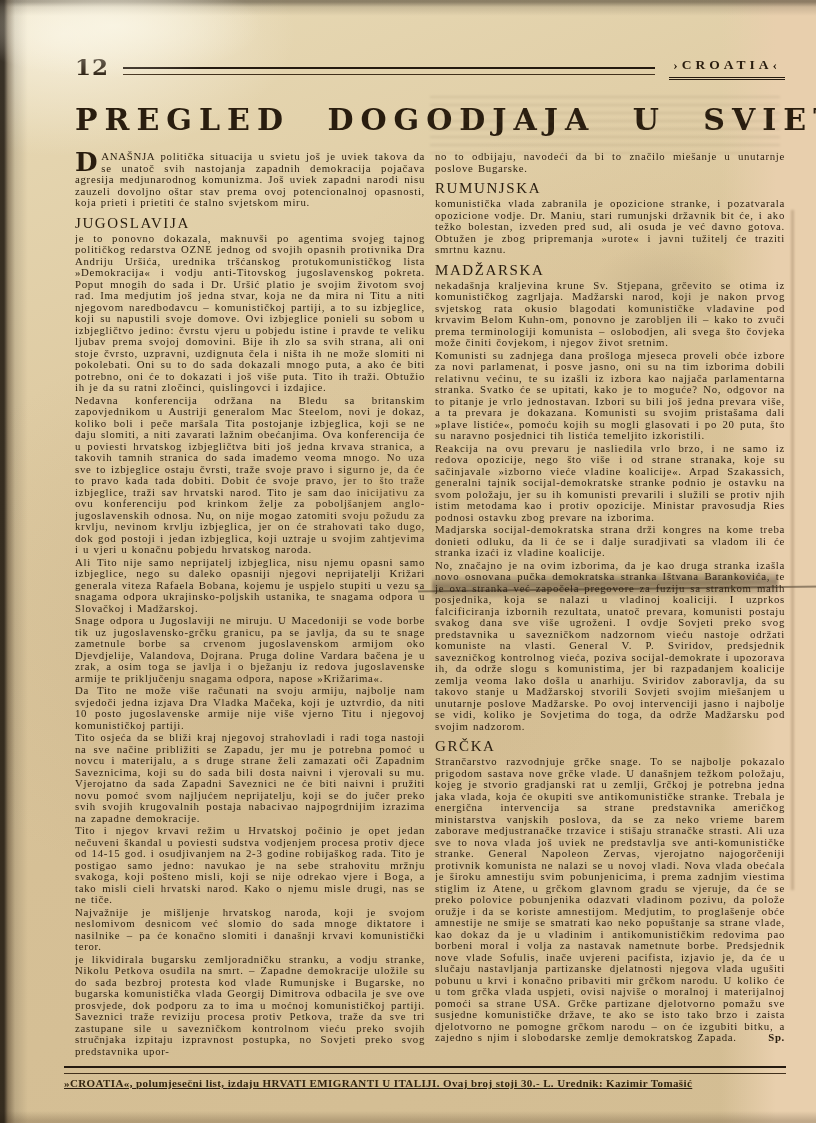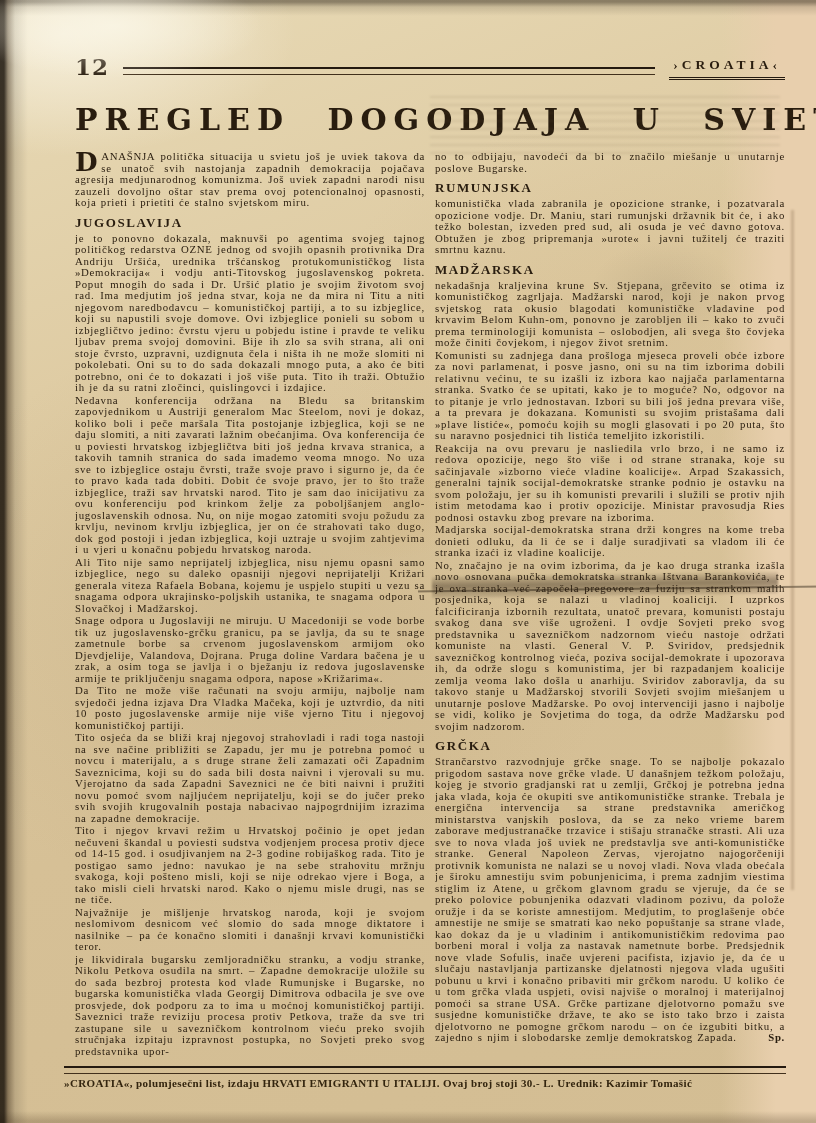--- a/index.html
+++ b/index.html
@@ -34,29 +34,29 @@
     font-family:"DejaVu Serif",serif;font-size:30px;line-height:36px;
     letter-spacing:7px;word-spacing:20px;white-space:nowrap;
   }
   .cols{display:flex;gap:10px;margin-top:13px;height:942px;overflow:hidden;}
   .col{width:350px;overflow:hidden;}
   p.body{
     margin:0 0 1px 0;text-align:justify;
     font-size:10.8px;line-height:11.5px;letter-spacing:0.7px;word-spacing:1px;
   }
   .sect{
-    font-size:13px;font-weight:bold;letter-spacing:1.6px;
+    font-size:15px;font-weight:normal;letter-spacing:1.6px;
     margin:7px 0 3px 0;line-height:14px;
   }
   .dropcap{
     float:left;font-weight:bold;font-size:26px;line-height:20px;
     padding:1px 3px 0 0;font-family:"DejaVu Serif",serif;
   }
   .sig{float:right;font-weight:bold;letter-spacing:0.7px;}
-  .footer{position:absolute;left:64px;right:30px;top:1066px;}
+  .footer{position:absolute;left:64px;right:30px;top:1066px;text-decoration:underline;}
   .rule-double{height:5px;border-top:2px solid #241a10;border-bottom:1px solid #41301c;}
   .footer-text{
     font-size:11px;line-height:14px;margin-top:2px;letter-spacing:0.4px;
     white-space:nowrap;overflow:hidden;font-weight:bold;color:#33250f;
   }
   
   .artifact{position:absolute;pointer-events:none;}
   .smear{
     left:432px;top:574px;width:346px;height:22px;z-index:6;
     background:linear-gradient(180deg, rgba(45,32,18,0.05), rgba(45,32,18,0.42) 45%, rgba(45,32,18,0.10));

